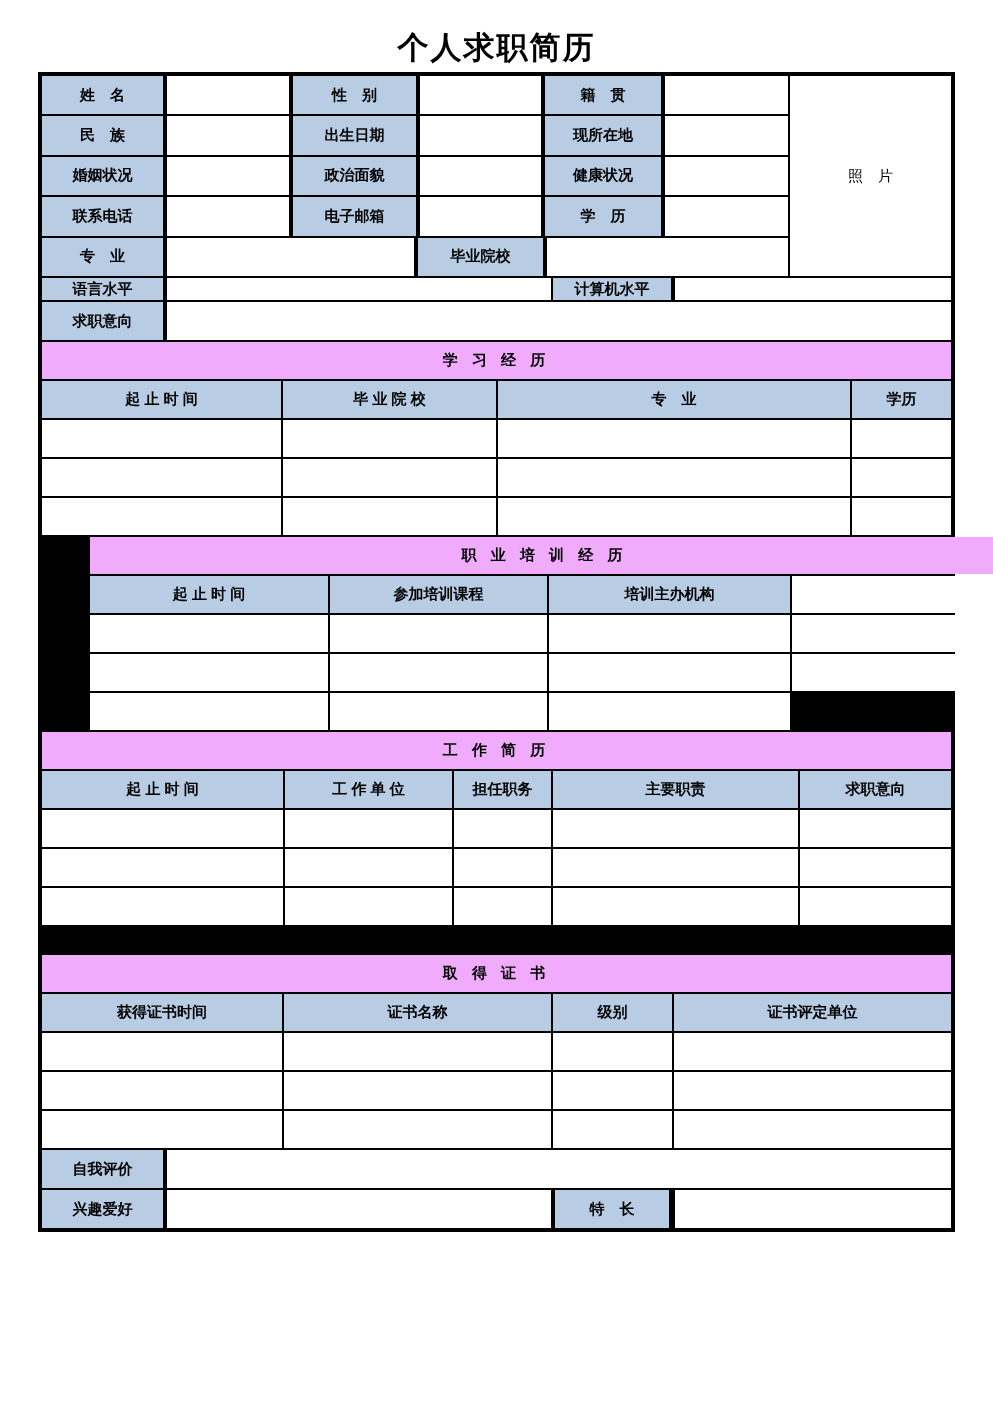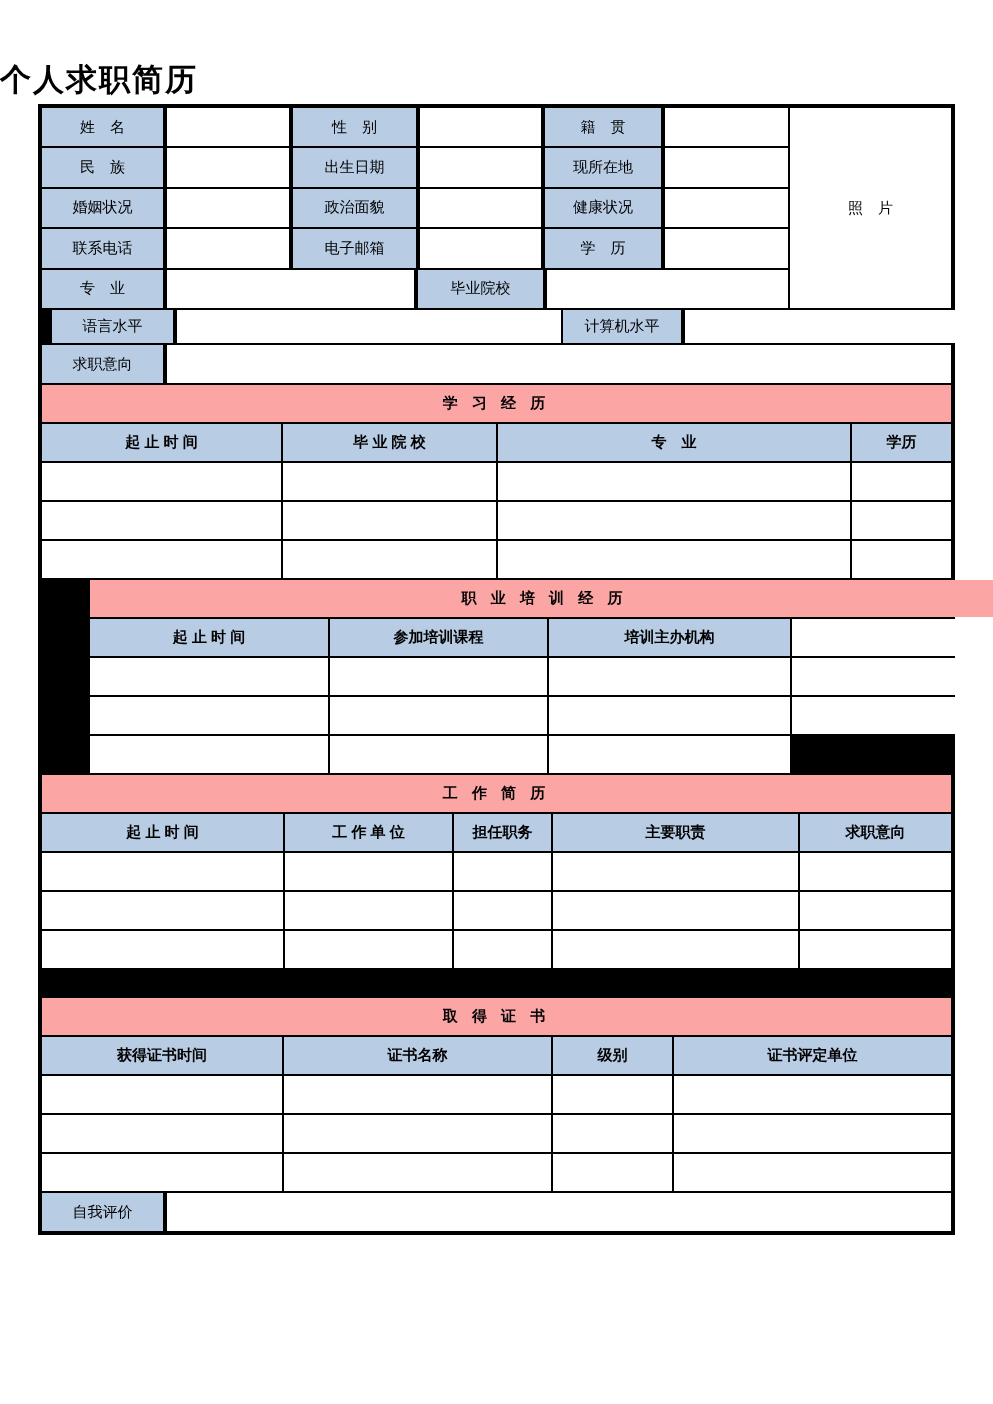--- a/index.html
+++ b/index.html
@@ -2,50 +2,50 @@
 <html><head>
 <meta charset="utf-8">
 <style>
   html,body{margin:0;padding:0;}
   body{
     width:993px;height:1404px;background:#ffffff;
     font-family:"Liberation Sans","DejaVu Sans",sans-serif;
     position:relative;
   }
   .title{
-    margin:0;padding-top:60px;height:44px;
-    text-align:left;
+    margin:0;padding-top:28px;height:44px;
+    text-align:center;
     font-family:"Liberation Serif","DejaVu Serif",serif;
     font-size:31px;font-weight:bold;color:#000;
     letter-spacing:2px;line-height:40px;
   }
   .resume-table{
     margin-left:38px;width:909px;
     background:#000;border:4px solid #000;
     display:flex;flex-direction:column;gap:2px;
   }
   .grid{display:grid;gap:2px;}
   .cell{
     background:#ffffff;display:flex;align-items:center;justify-content:center;
     font-size:15px;color:#000;overflow:hidden;white-space:nowrap;
   }
   .label{
-    background:#B8CCE4;font-weight:normal;
+    background:#B8CCE4;font-weight:bold;
   }
   .sec-title{
-    grid-column:1/-1;background:#fca5a5;font-weight:bold;letter-spacing:5px;
+    grid-column:1/-1;background:#f0abfc;font-weight:bold;letter-spacing:5px;
   }
   .hdr{background:#B8CCE4;font-weight:bold;}
   .b-lr{border-left:2px solid #000;border-right:2px solid #000;}
   .b-l{border-left:2px solid #000;}
   
   .top-grid{grid-template-columns:121px 126px 123px 125px 116px 125px 161px;grid-template-rows:repeat(5,1fr);height:200px;}
   .photo-cell{grid-column:7;grid-row:1/6;text-align:center;}
   .span2{grid-column:span 2;}
-  .lang-grid{grid-template-columns:121px 386px 118px 278px;height:33px;margin-left:10px;}
+  .lang-grid{grid-template-columns:121px 386px 118px 278px;height:22px;}
   .wide-grid{grid-template-columns:121px 786px;height:38px;}
   .edu-grid{grid-template-columns:239px 213px 352px 99px;grid-template-rows:repeat(5,37px);}
   .train-grid{grid-template-columns:238px 217px 241px 207px;grid-template-rows:repeat(5,37px);padding-left:48px;}
   .work-grid{grid-template-columns:241px 167px 97px 245px 151px;grid-template-rows:repeat(5,37px);border-radius:11px;}
   .cert-grid{grid-template-columns:240px 267px 119px 277px;grid-template-rows:repeat(5,37px);margin-top:28px;}
   .hobby-grid{grid-template-columns:121px 386px 118px 278px;height:38px;}
 </style>
 </head>
 <body>
 
@@ -184,14 +184,20 @@
     <div class="cell"></div>
     <div class="cell"></div>
     <div class="cell"></div>
   </div>
 
   <div class="grid wide-grid">
     <div class="cell label">自我评价</div>
     <div class="cell b-l"></div>
   </div>
 
+  <div class="grid hobby-grid">
+    <div class="cell label">兴趣爱好</div>
+    <div class="cell b-l"></div>
+    <div class="cell label b-lr">特　长</div>
+    <div class="cell b-l"></div>
+  </div>
 
 </div>
 
 </body></html>

